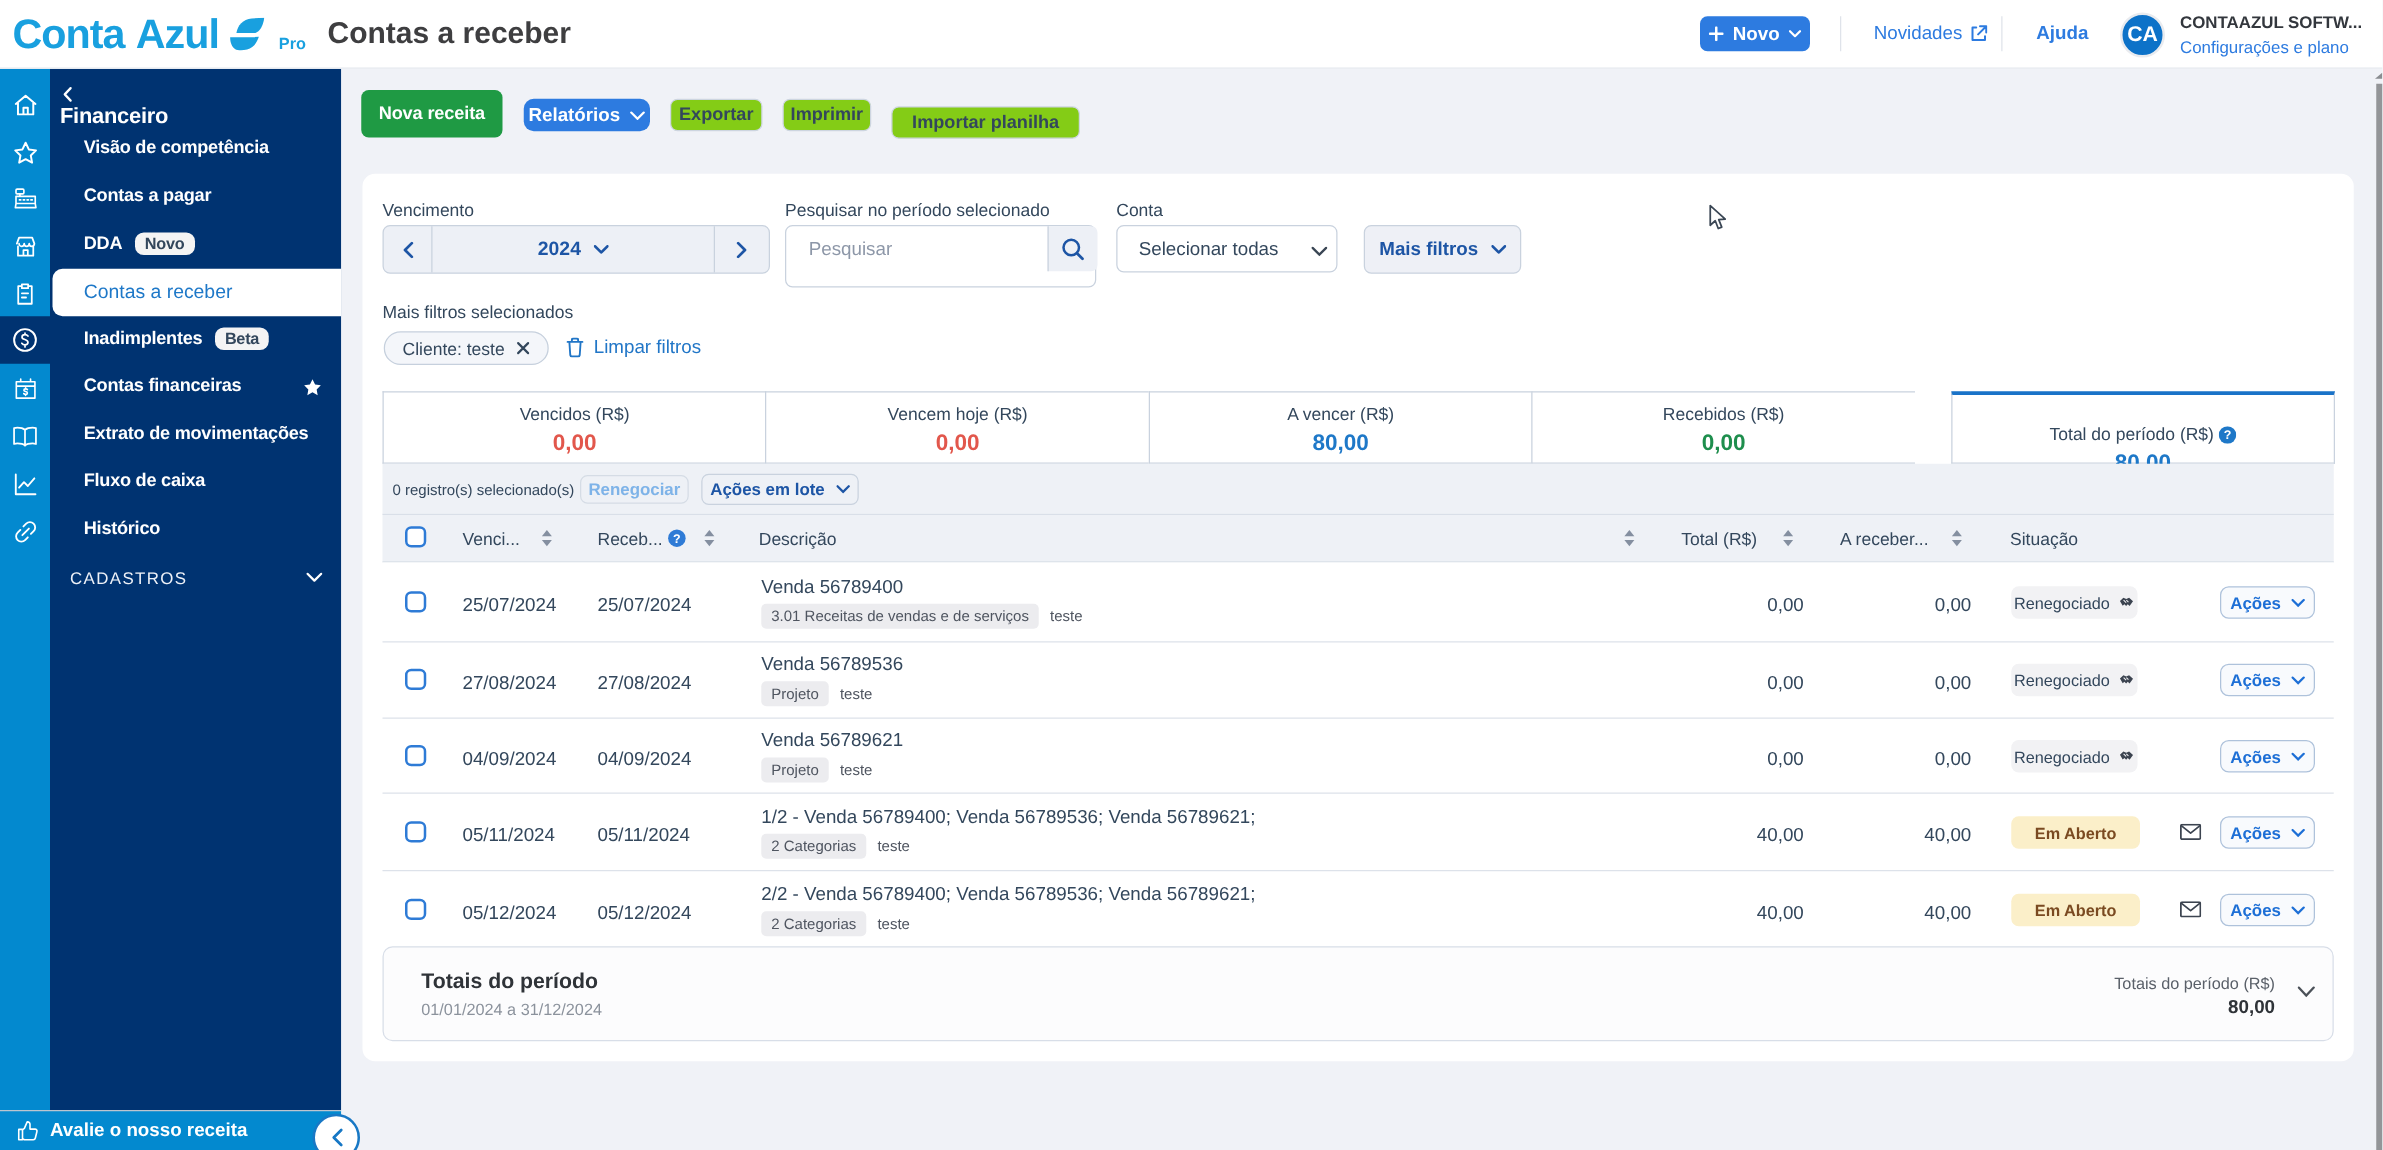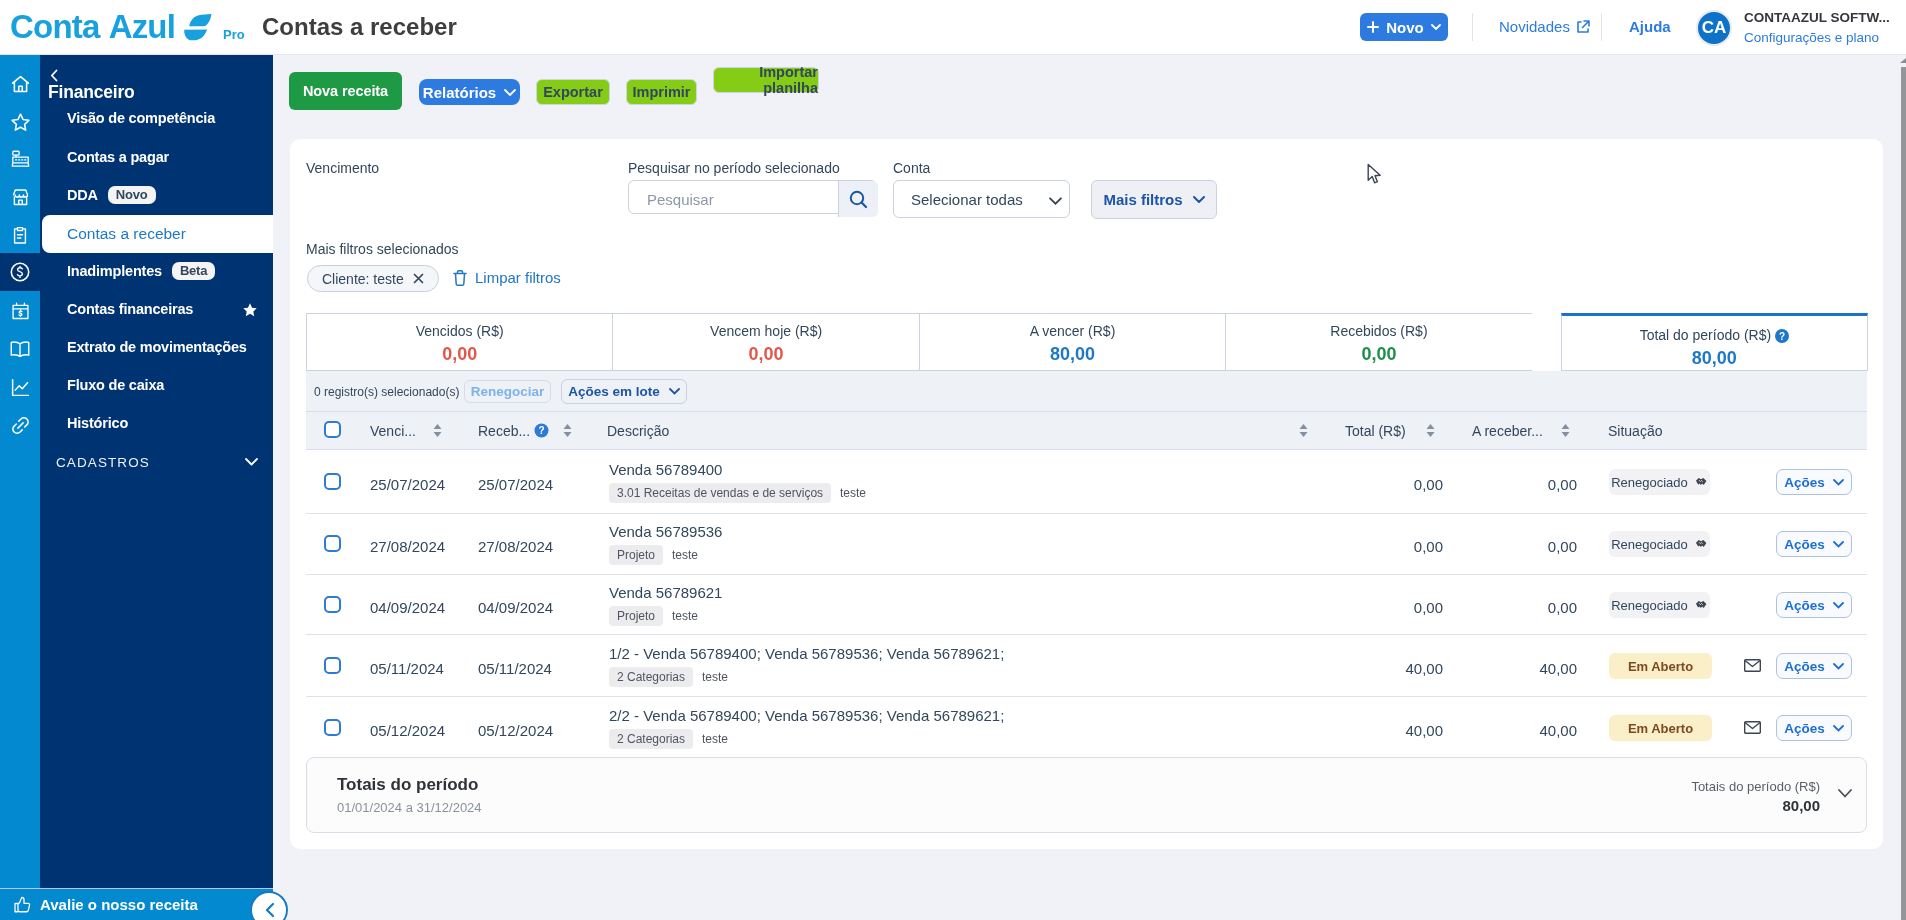--- a/index.html
+++ b/index.html
@@ -44,44 +44,44 @@
 
   
   #content { position:absolute; left:273px; top:55px; width:1633px; height:865px; background:#f0f2f7; }
   #card { position:absolute; left:17px; top:84px; width:1593px; height:710px; background:#fff; border-radius:10px; }
   .btn { display:flex; align-items:center; justify-content:center; font-weight:bold; border-radius:6px; }
   #btn-nova { position:absolute; left:16px; top:17px; width:113px; height:38px; background:#1f9a44; color:#fff; font-size:14.5px; letter-spacing:-0.1px; }
   #btn-rel { position:absolute; left:146px; top:24px; width:101px; height:26px; background:#2d7be0; color:#fff; font-size:15px; border-radius:8px; gap:8px; }
   .btn-white { background:#84cc16; border:1px solid #cdd5e0; color:#33475c; font-size:14.5px; }
   #btn-exp { position:absolute; left:263px; top:24px; width:74px; height:26px; }
   #btn-imp { position:absolute; left:353px; top:24px; width:71px; height:26px; }
-  #btn-pla { position:absolute; left:440px; top:12px; width:106px; height:26px;text-align:right; }
+  #btn-pla { position:absolute; left:440px; top:30px; width:151px; height:26px; }
 
   .flabel { position:absolute; font-size:14px; color:#33475c; }
   #grp-venc { position:absolute; left:33px; top:125px; width:310px; height:39px; background:#edf0f6; border:1px solid #c9d2de; border-radius:6px; }
   #grp-venc .seg { position:absolute; top:0; height:37px; display:flex; align-items:center; justify-content:center; }
   #grp-venc .s1 { left:0; width:39px; border-right:1px solid #c9d2de; }
   #grp-venc .s2 { left:39px; width:225px; gap:10px; font-size:15.5px; font-weight:bold; color:#1d55a5; }
   #grp-venc .s3 { left:264px; width:44px; border-left:1px solid #c9d2de; }
-  #inp-search { position:absolute; left:355px; top:125px; width:249px; height:34px; background:#fff; border:1px solid #c9d2de; border-radius:6px; }
+  #inp-search { position:absolute; left:355px; top:125px; width:249px; height:50px; background:#fff; border:1px solid #c9d2de; border-radius:6px; }
   #inp-search .seg { position:absolute; left:209px; top:0; width:40px; height:36px; background:#edf0f6; border-radius:0 5px 5px 0; }
   #inp-search .ph { position:absolute; left:18px; top:10px; font-size:15px; color:#8d97a8; }
   #inp-search .sep { position:absolute; left:209px; top:0; width:1px; height:36px; background:#c9d2de; }
   #sel-conta { position:absolute; left:620px; top:125px; width:177px; height:38px; background:#fff; border:1px solid #c9d2de; border-radius:6px; }
   #sel-conta .t { position:absolute; left:17px; top:10px; font-size:15px; color:#33475c; }
   #btn-mais { position:absolute; left:818px; top:125px; width:126px; height:39px; background:#eef0f6; border:1px solid #c9d2de; border-radius:6px; display:flex; align-items:center; justify-content:center; gap:10px; font-size:15px; font-weight:bold; color:#1d55a5; }
   #lbl-mfs { position:absolute; left:33px; top:186px; font-size:14px; color:#33475c; }
   #chip-cliente { position:absolute; left:34px; top:210px; height:27px; padding:0 14px; background:#f4f6fa; border:1px solid #c6d0dd; border-radius:14px; display:flex; align-items:center; gap:9px; font-size:14px; color:#33475c; }
   #limpar { position:absolute; left:180px; top:214px; display:flex; align-items:center; gap:8px; font-size:15px; color:#2176c7; }
 
   
   #tabs { position:absolute; left:33px; top:258px; width:1562px; height:58px; display:flex; }
   .tab { flex:1; background:#fff; border:1px solid #c9d2de; border-right:none; text-align:center; padding-top:9px; }
   .tab:first-child { border-radius:0; }
-  .tab:last-child { border-right:1px solid #c9d2de; border-top:3px solid #1a73c8; padding-top:11px;margin-left:29px; }
+  .tab:last-child { border-right:1px solid #c9d2de; border-top:3px solid #1a73c8; padding-top:23px;margin-left:29px; }
   .tab .lb { font-size:14px; color:#33475c; }
   .tab .vl { font-size:18px; font-weight:bold; margin-top:5px; }
   .red { color:#e2574c; } .blue { color:#1e78c8; } .green { color:#1e8e4d; }
 
   
   #actionbar { position:absolute; left:33px; top:316px; width:1561px; height:40px; background:#eef1f6; }
   #actionbar .t { position:absolute; left:8px; top:14px; font-size:12px; color:#33475c; }
   #btn-reneg { position:absolute; left:158px; top:9px; width:87px; height:23px; border:1px solid #d5dce5; border-radius:6px; color:#7eb3e8; font-weight:bold; font-size:13.5px; display:flex; align-items:center; justify-content:center; }
   #btn-lote { position:absolute; left:255px; top:8px; width:126px; height:25px; border:1px solid #c9d2de; border-radius:6px; color:#1d55a5; font-weight:bold; font-size:13.5px; display:flex; align-items:center; justify-content:center; gap:9px; }
   #thead { position:absolute; left:33px; top:356px; width:1561px; height:39px; background:#eef1f6; border-top:1px solid #d9dfe8; border-bottom:1px solid #d9dfe8; font-size:14px; color:#33475c; }
@@ -233,20 +233,35 @@
         <path d="M1 1 L6 6 L11 1" stroke="#fff" stroke-width="1.8" fill="none" stroke-linecap="round"></path>
       </svg></div>
     <div id="btn-exp" class="btn btn-white">Exportar</div>
     <div id="btn-imp" class="btn btn-white">Imprimir</div>
     <div id="btn-pla" class="btn btn-white">Importar planilha</div>
 
     <div class="flabel" style="left:33px; top:105px;">Vencimento</div>
     <div class="flabel" style="left:355px; top:105px;">Pesquisar no período selecionado</div>
     <div class="flabel" style="left:620px; top:105px;">Conta</div>
 
+    <div id="grp-venc">
+      <div class="seg s1">
+        <svg width="9" height="14" viewBox="0 0 9 14">
+          <path d="M7.5 1.5 L2 7 L7.5 12.5" stroke="#1d55a5" stroke-width="2.2" fill="none" stroke-linecap="round" stroke-linejoin="round"></path>
+        </svg>
+      </div>
+      <div class="seg s2">2024 <svg width="12" height="7" viewBox="0 0 12 7">
+          <path d="M1 1 L6 6 L11 1" stroke="#1d55a5" stroke-width="2" fill="none" stroke-linecap="round"></path>
+        </svg></div>
+      <div class="seg s3">
+        <svg width="9" height="14" viewBox="0 0 9 14">
+          <path d="M1.5 1.5 L7 7 L1.5 12.5" stroke="#1d55a5" stroke-width="2.2" fill="none" stroke-linecap="round" stroke-linejoin="round"></path>
+        </svg>
+      </div>
+    </div>
     <div id="inp-search">
       <span class="ph">Pesquisar</span>
       <span class="seg"></span>
       <span class="sep"></span>
       <svg style="position:absolute; left:220px; top:9px;" width="19" height="19" viewBox="0 0 19 19">
         <circle cx="8" cy="8" r="6.2" stroke="#1d55a5" stroke-width="2" fill="none"></circle>
         <path d="M12.8 12.8 L17 17" stroke="#1d55a5" stroke-width="2.2" stroke-linecap="round"></path>
       </svg>
     </div>
     <div id="sel-conta">

